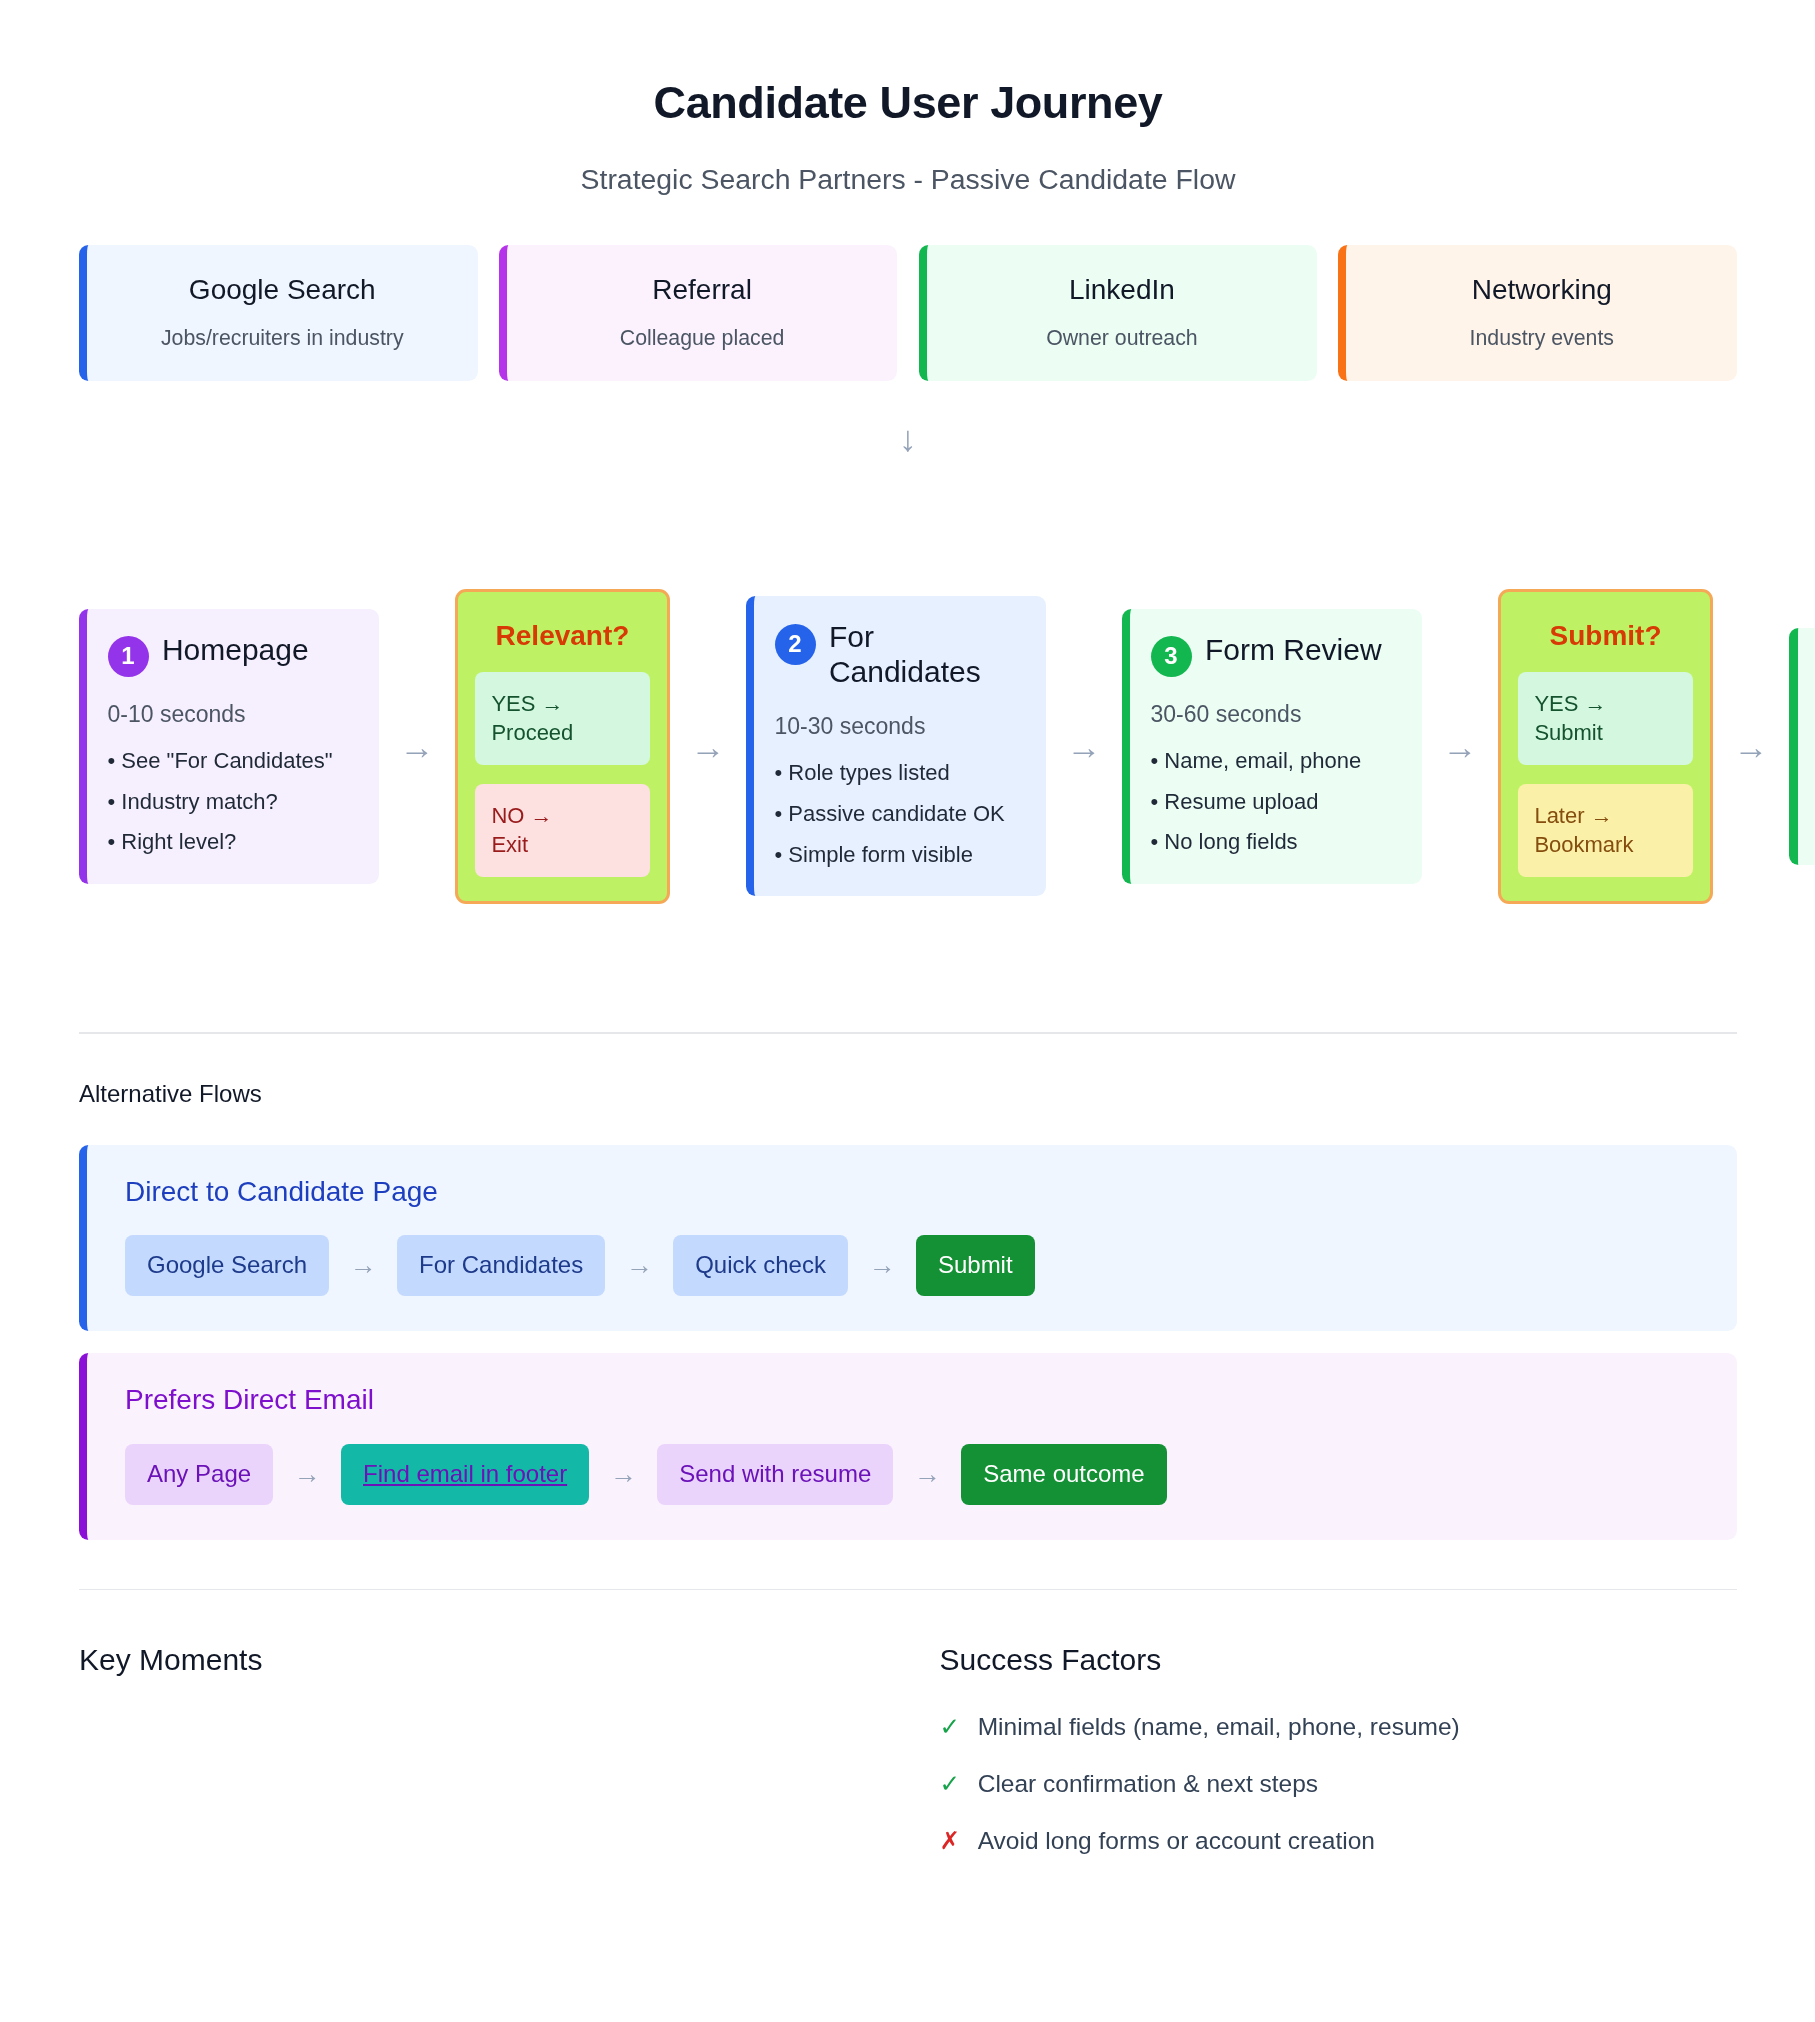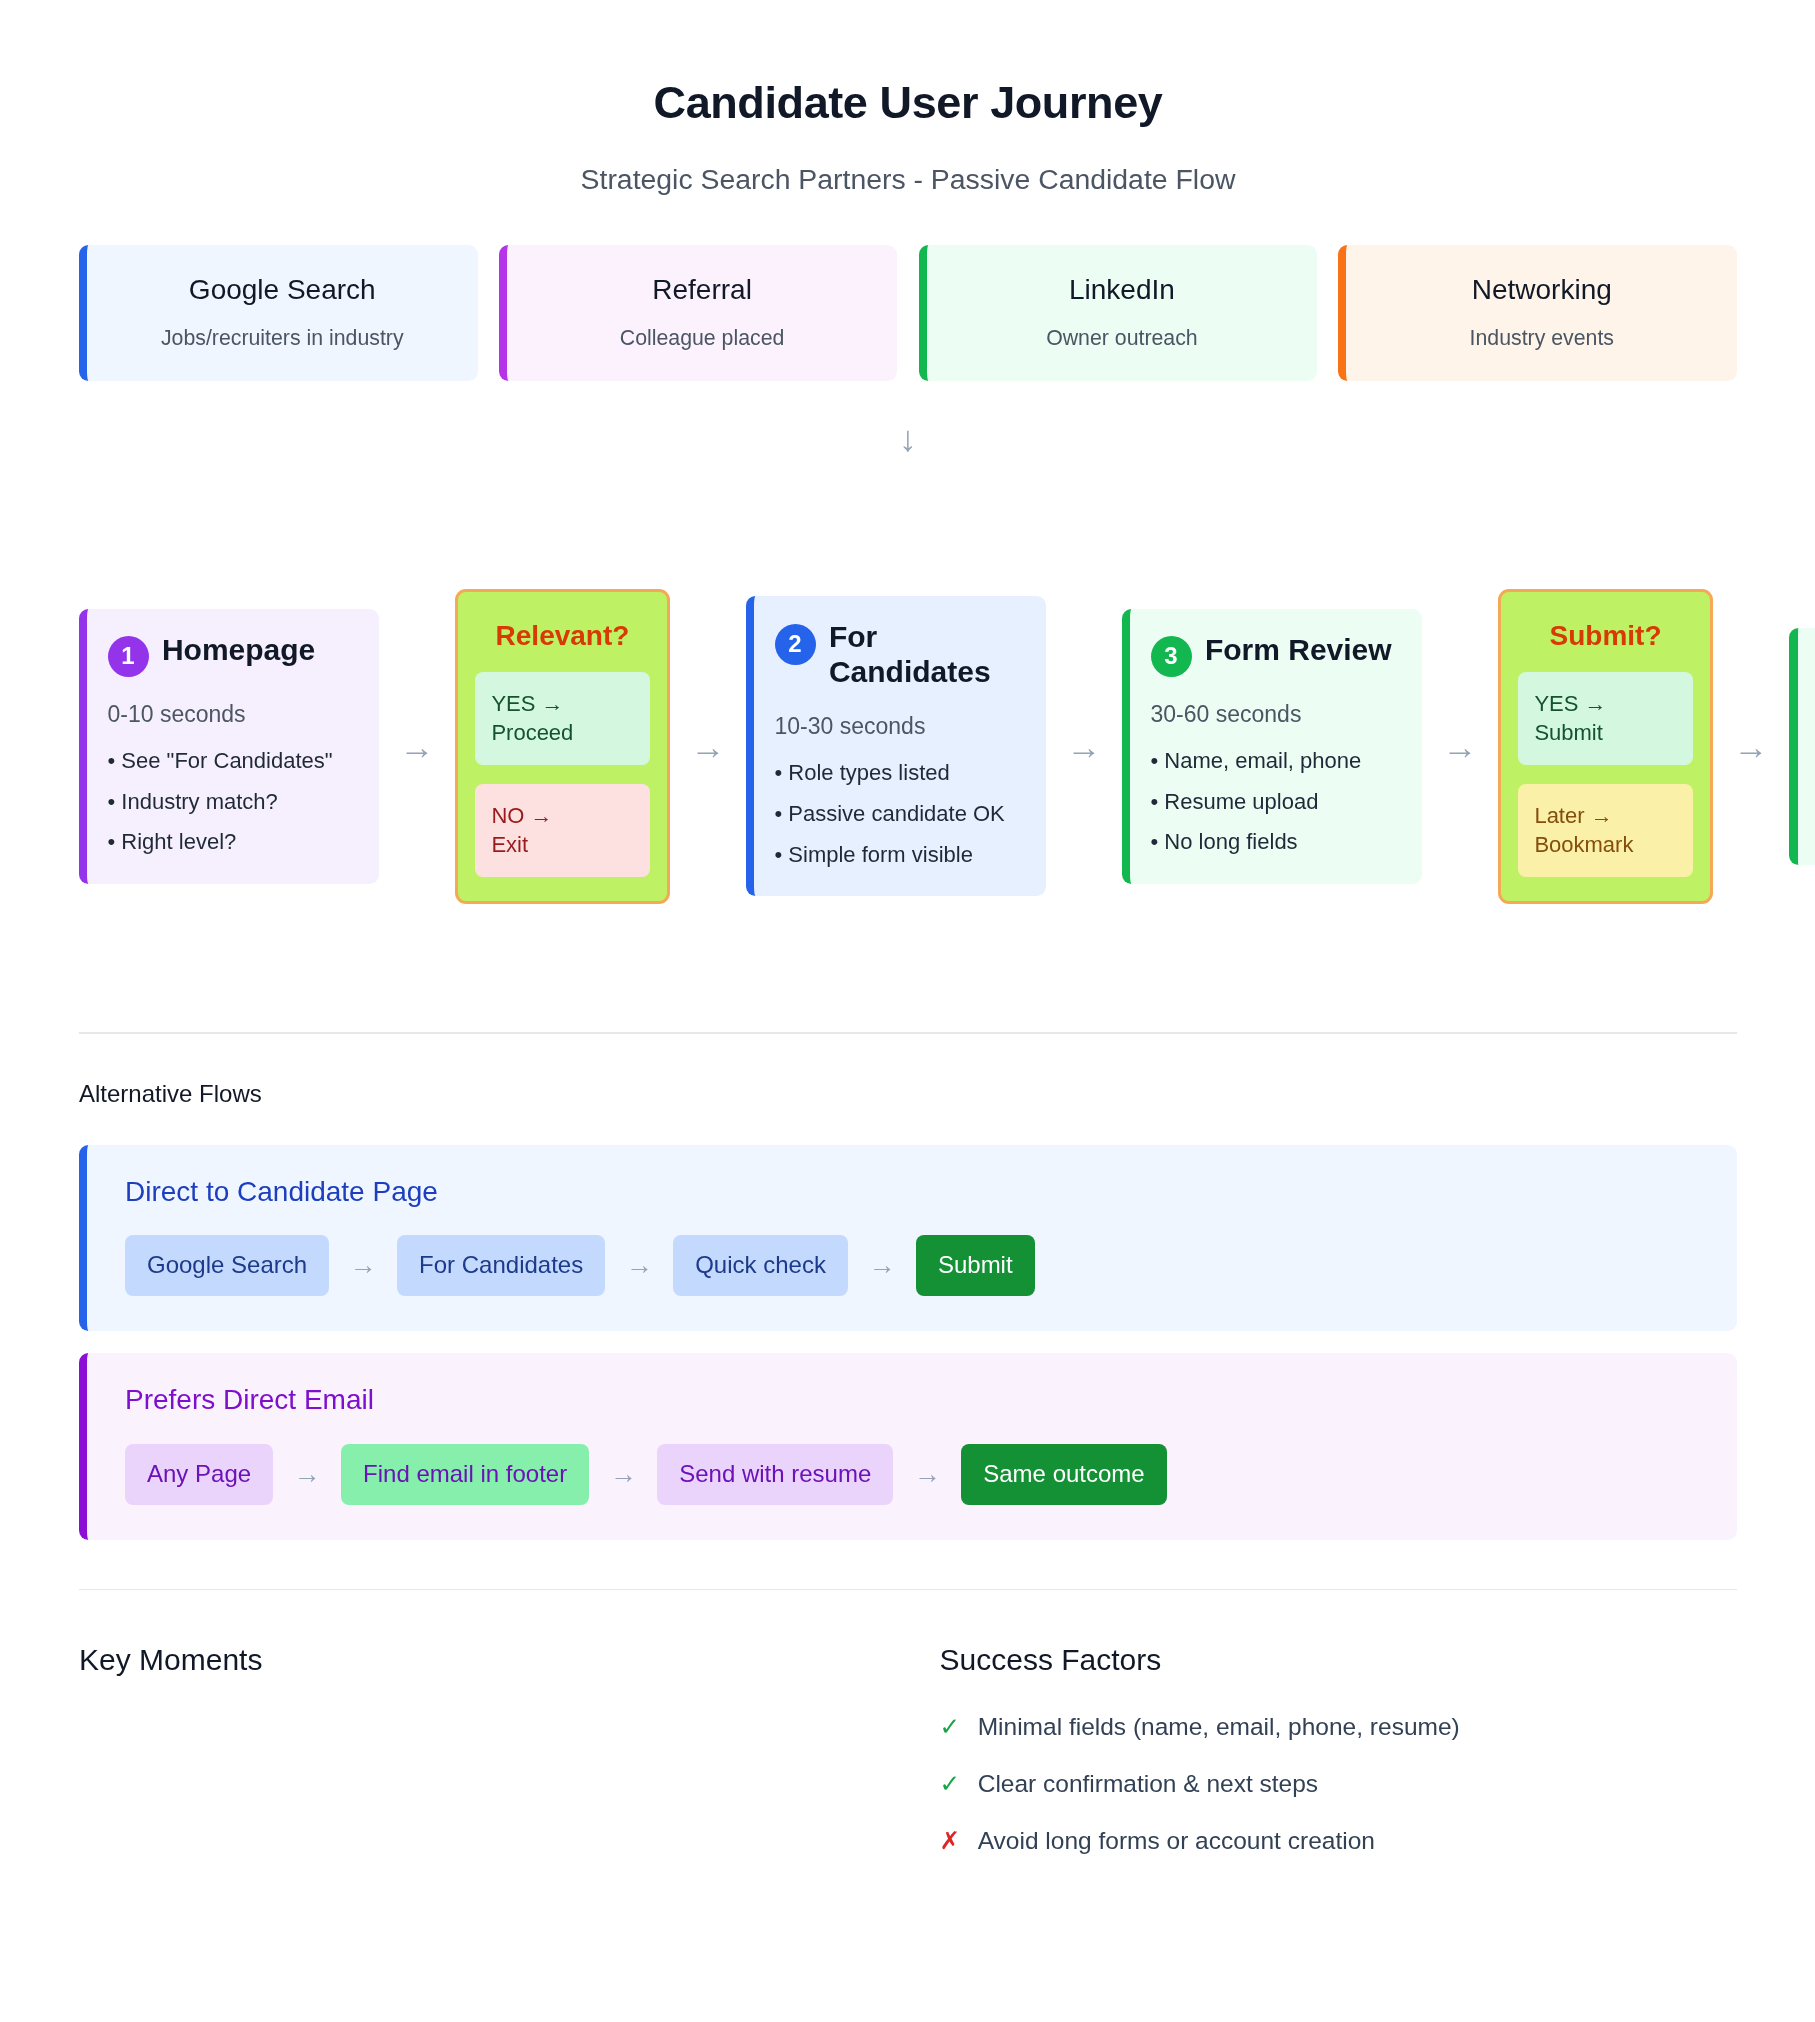--- a/index.html
+++ b/index.html
@@ -117,21 +117,21 @@
     color: #ffffff;
     font-size: 24px;
     font-weight: 600;
     display: flex;
     align-items: center;
     justify-content: center;
     margin-top: 3.2px;
   }
   .step-title {
     font-size: 30px;
-    font-weight: 700;
+    font-weight: 400;
     color: #111827;
     line-height: 1.15;
   }
   .step-time {
     font-size: 23px;
     color: #4b5563;
     margin-top: 24px;
     line-height: 1.2;
   }
   .step-points { margin-top: 17.4px; }
@@ -372,21 +372,21 @@
           <span class="alt-chip" style="background: rgb(195, 218, 254); color: rgb(30, 58, 138);">Quick check</span>
           <span class="alt-arrow">→</span>
           <span class="alt-chip final" style="background: rgb(19, 145, 52);">Submit</span>
         </div>
       </div>
       <div class="alt-block" style="background: rgb(250, 243, 254); border-left-color: rgb(139, 15, 214);">
         <div class="alt-title" style="color: rgb(126, 15, 204);">Prefers Direct Email</div>
         <div class="alt-steps">
           <span class="alt-chip" style="background: rgb(235, 212, 251); color: rgb(107, 18, 184);">Any Page</span>
           <span class="alt-arrow">→</span>
-          <span class="alt-chip" style="background: #86efac; color: rgb(107, 18, 184);">Find email in footer</span>
+          <span class="alt-chip" style="background: #14b8a6; color: rgb(107, 18, 184); text-decoration: underline;">Find email in footer</span>
           <span class="alt-arrow">→</span>
           <span class="alt-chip" style="background: rgb(235, 212, 251); color: rgb(107, 18, 184);">Send with resume</span>
           <span class="alt-arrow">→</span>
           <span class="alt-chip final" style="background: rgb(19, 145, 52);">Same outcome</span>
         </div>
       </div>
     </div>
 
   <div class="divider"></div>
 

